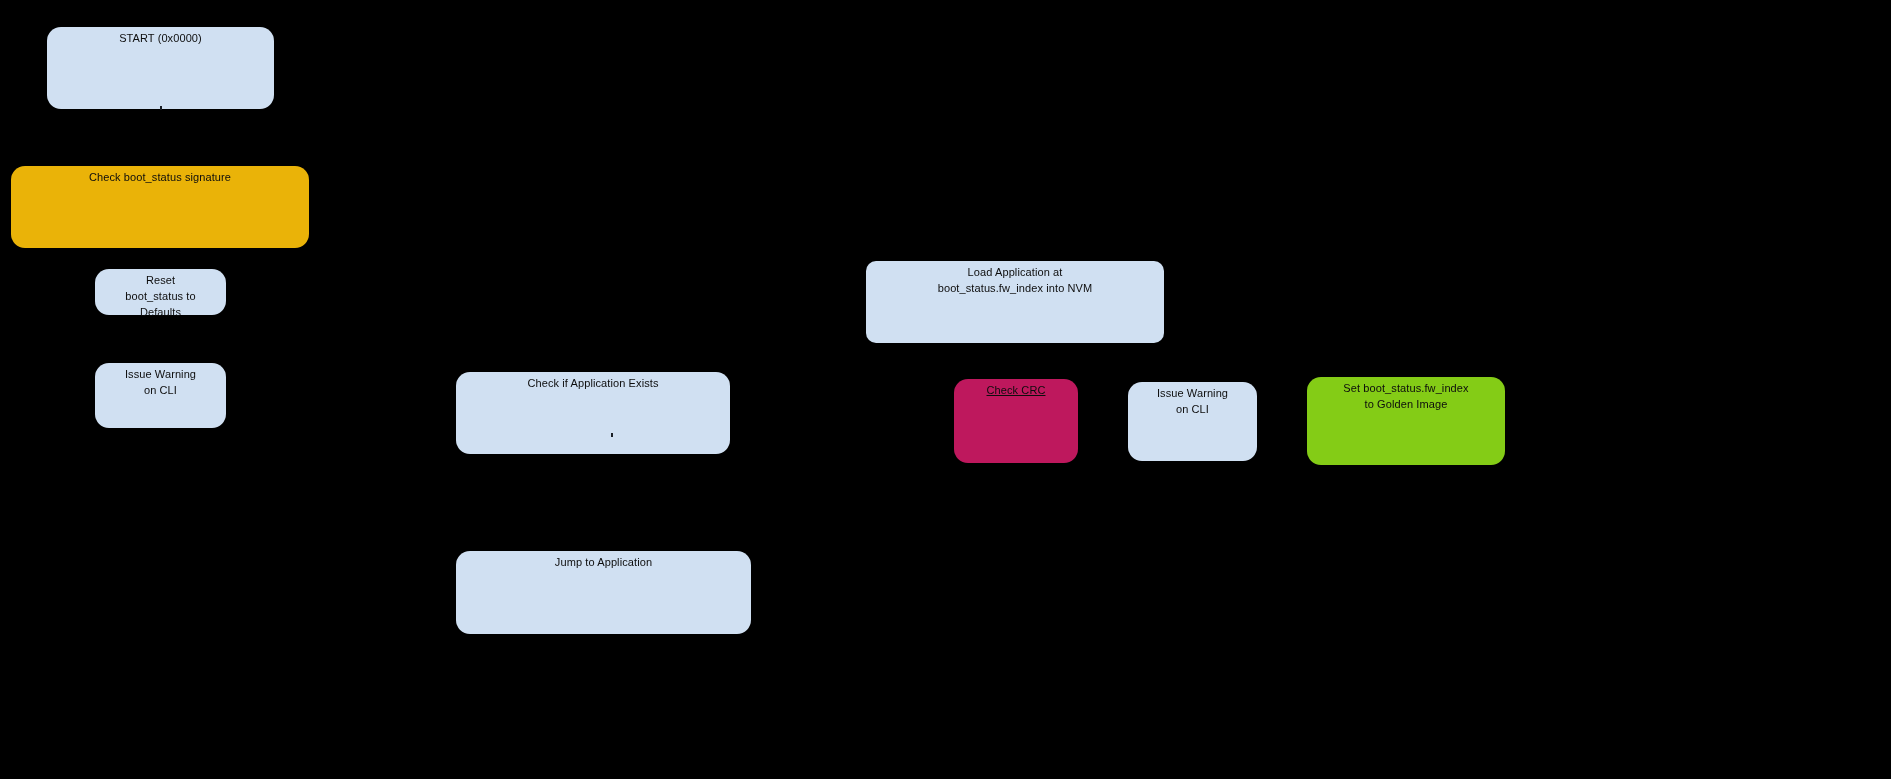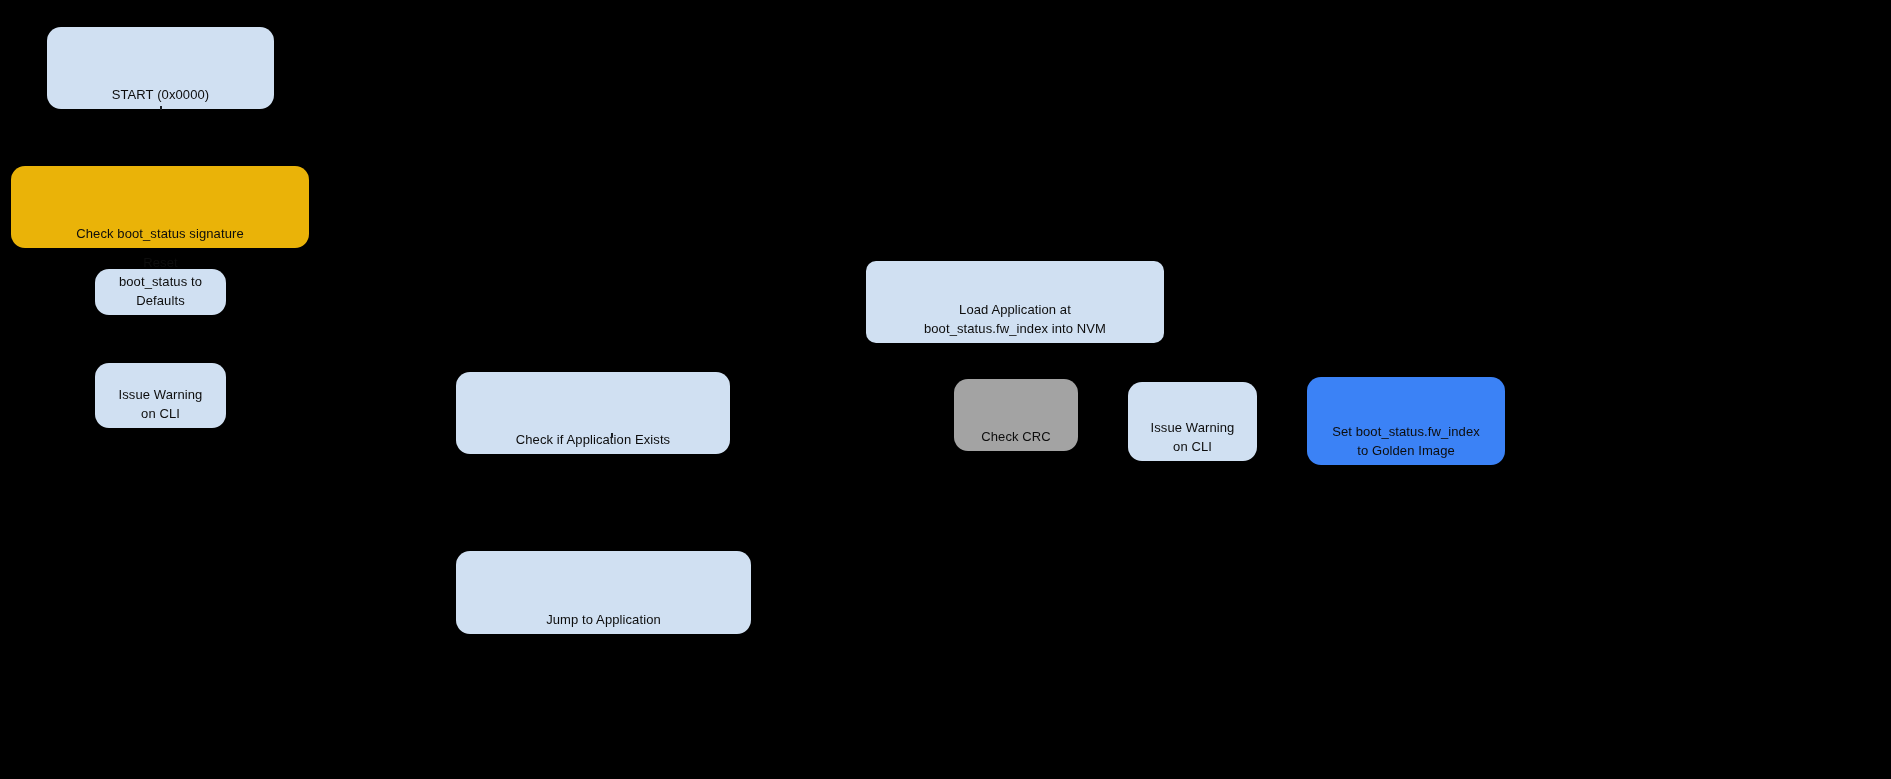--- a/index.html
+++ b/index.html
@@ -17,25 +17,25 @@
     height: 779px;
     background: #000000;
     overflow: hidden;
   }
   .node {
     position: absolute;
     box-sizing: border-box;
     background: #d0e0f2;
     border-radius: 14px;
     color: #0d0d0d;
-    font-size: 13px;
+    font-size: 11px;
     line-height: 1.45;
     text-align: center;
     display: flex;
-    align-items: flex-end;
+    align-items: flex-start;
     justify-content: center;
     padding: 4px 3px;
     white-space: pre-line;
     letter-spacing: 0.1px;
     -webkit-font-smoothing: antialiased;
   }
   .node .node-label {
     display: block;
     width: 100%;
     white-space: pre-line;
@@ -56,21 +56,21 @@
 <div class="node" style="left: 47px; top: 27px; width: 227px; height: 82px; background: rgb(208, 224, 242); color: rgb(13, 13, 13);"><span class="node-label">START (0x0000)</span></div>
     <div class="node" style="left: 11px; top: 166px; width: 298px; height: 82px; background: #eab308; color: rgb(13, 13, 13);"><span class="node-label">Check boot_status signature</span></div>
     <div class="node" style="left: 95px; top: 269px; width: 131px; height: 46px; background: rgb(208, 224, 242); color: rgb(13, 13, 13);"><span class="node-label">Reset
 boot_status to
 Defaults</span></div>
     <div class="node" style="left: 866px; top: 261px; width: 298px; height: 82px; background: rgb(208, 224, 242); color: rgb(13, 13, 13); border-radius: 10px;"><span class="node-label">Load Application at
 boot_status.fw_index into NVM</span></div>
     <div class="node" style="left: 95px; top: 363px; width: 131px; height: 65px; background: rgb(208, 224, 242); color: rgb(13, 13, 13);"><span class="node-label">Issue Warning
 on CLI</span></div>
     <div class="node" style="left: 456px; top: 372px; width: 274px; height: 82px; background: rgb(208, 224, 242); color: rgb(13, 13, 13);"><span class="node-label">Check if Application Exists</span></div>
-    <div class="node" style="left: 954px; top: 379px; width: 124px; height: 72px; background: #a3a3a3; color: rgb(13, 13, 13);"><span class="node-label">Check CRC</span></div>
+    <div class="node" style="left: 954px; top: 379px; width: 124px; height: 84px; background: #be185d; color: rgb(13, 13, 13); text-decoration: underline;"><span class="node-label">Check CRC</span></div>
     <div class="node" style="left: 1128px; top: 382px; width: 129px; height: 79px; background: rgb(208, 224, 242); color: rgb(13, 13, 13);"><span class="node-label">Issue Warning
 on CLI</span></div>
-    <div class="node" style="left: 1307px; top: 377px; width: 198px; height: 88px; background: #3b82f6; color: rgb(13, 13, 13);"><span class="node-label">Set boot_status.fw_index
+    <div class="node" style="left: 1307px; top: 377px; width: 198px; height: 88px; background: #84cc16; color: rgb(13, 13, 13);"><span class="node-label">Set boot_status.fw_index
 to Golden Image</span></div>
     <div class="node" style="left: 456px; top: 524px; width: 295px; height: 83px; background: rgb(208, 224, 242); color: rgb(13, 13, 13); margin-top: 27px;"><span class="node-label">Jump to Application</span></div>
     <div class="stub" style="left: 160px; top: 106px;"></div>
     <div class="stub" style="left: 611px; top: 433px;"></div>
   </div>
 
 </body></html>

